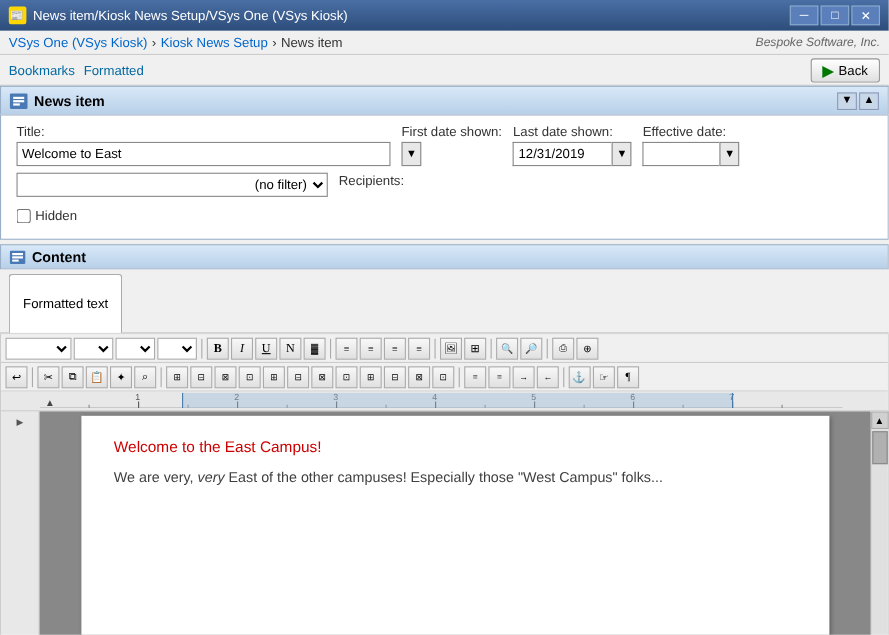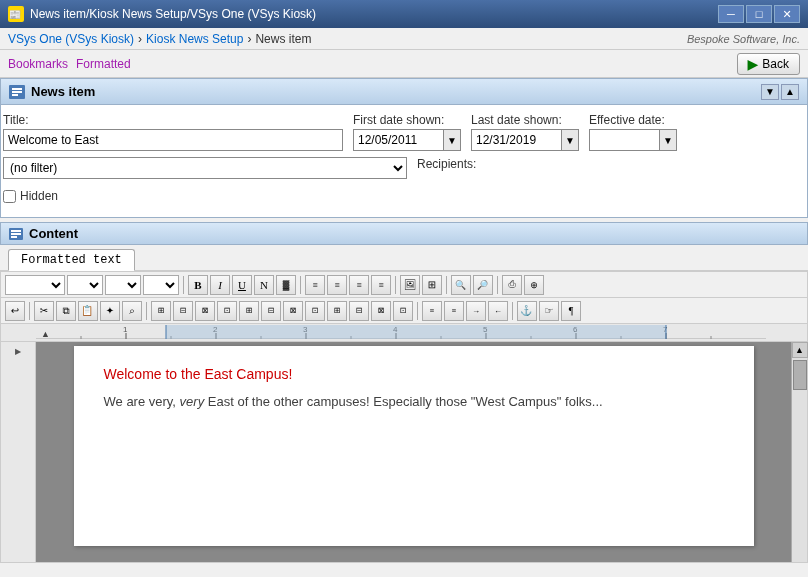--- a/index.html
+++ b/index.html
@@ -92,21 +92,21 @@
       background: linear-gradient(to bottom, #ffffff, #e0e0e0);
       border: 1px solid #999;
       border-radius: 3px;
       cursor: pointer;
       font-size: 12px;
       display: flex;
       align-items: center;
       gap: 4px;
     }
     .link-btn {
-      color: #a21caf;
+      color: #0369a1;
       text-decoration: none;
       cursor: pointer;
       font-size: 12px;
       background: none;
       border: none;
     }
 
     .section-header {
       background: linear-gradient(to bottom, #d8e8f8, #b8d0e8);
       border: 1px solid #9ab0c8;
@@ -145,21 +145,21 @@
       font-size: 10px;
       cursor: pointer;
       display: flex;
       align-items: center;
       justify-content: center;
     }
 
     .form-area {
       background: white;
       border: 1px solid #9ab0c8;
-      padding: 8px 2px;
+      padding: 8px 14px;
     }
     .form-row {
       display: flex;
       align-items: flex-start;
       margin-bottom: 6px;
       gap: 10px;
     }
     .form-group {
       display: flex;
       flex-direction: column;
@@ -178,21 +178,21 @@
     }
     .form-select {
       height: 22px;
       border: 1px solid #888;
       padding: 1px 2px;
       font-size: 12px;
       background: white;
       cursor: pointer;
     }
     .form-input-wide { width: 340px; }
-    .form-select-wide { width: 404px; }
+    .form-select-wide { width: 283px; text-align: right; }
     .form-select-medium { width: 130px; }
     .date-input-wrap {
       display: flex;
       align-items: center;
     }
     .date-input {
       width: 90px;
       height: 22px;
       border: 1px solid #888;
       border-right: none;
@@ -216,29 +216,28 @@
       gap: 4px;
       margin-top: 4px;
     }
     .tab-bar {
       background: #f0f0f0;
       border-bottom: 1px solid #ccc;
       padding: 4px 0 0 8px;
       display: flex;
     }
     .tab {
-      padding: 3px 12px;
+      padding: 19px 12px;
       background: linear-gradient(to bottom, #e8e8e8, #d0d0d0);
       border: 1px solid #aaa;
       border-bottom: none;
       cursor: pointer;
       font-size: 12px;
       margin-right: 2px;
       border-radius: 3px 3px 0 0;
-      font-family: Liberation Mono, monospace;
     }
     .tab.active {
       background: white;
       border-bottom: 1px solid white;
       z-index: 1;
       margin-bottom: -1px;
     }
 
     .rich-editor-area {
       background: #f5f5f5;
@@ -436,21 +435,20 @@
 <div class="form-area">
 
   <div class="form-row">
     <div class="form-group">
       <label class="form-label">Title:</label>
       <input class="form-input form-input-wide" type="text" value="Welcome to East" style="">
     </div>
     <div class="form-group">
       <label class="form-label">First date shown:</label>
       <div class="date-input-wrap">
-        <input class="date-input" type="text" value="12/05/2011" style="">
         <button class="date-btn">▼</button>
       </div>
     </div>
     <div class="form-group">
       <label class="form-label">Last date shown:</label>
       <div class="date-input-wrap">
         <input class="date-input" type="text" value="12/31/2019" style="">
         <button class="date-btn">▼</button>
       </div>
     </div>

